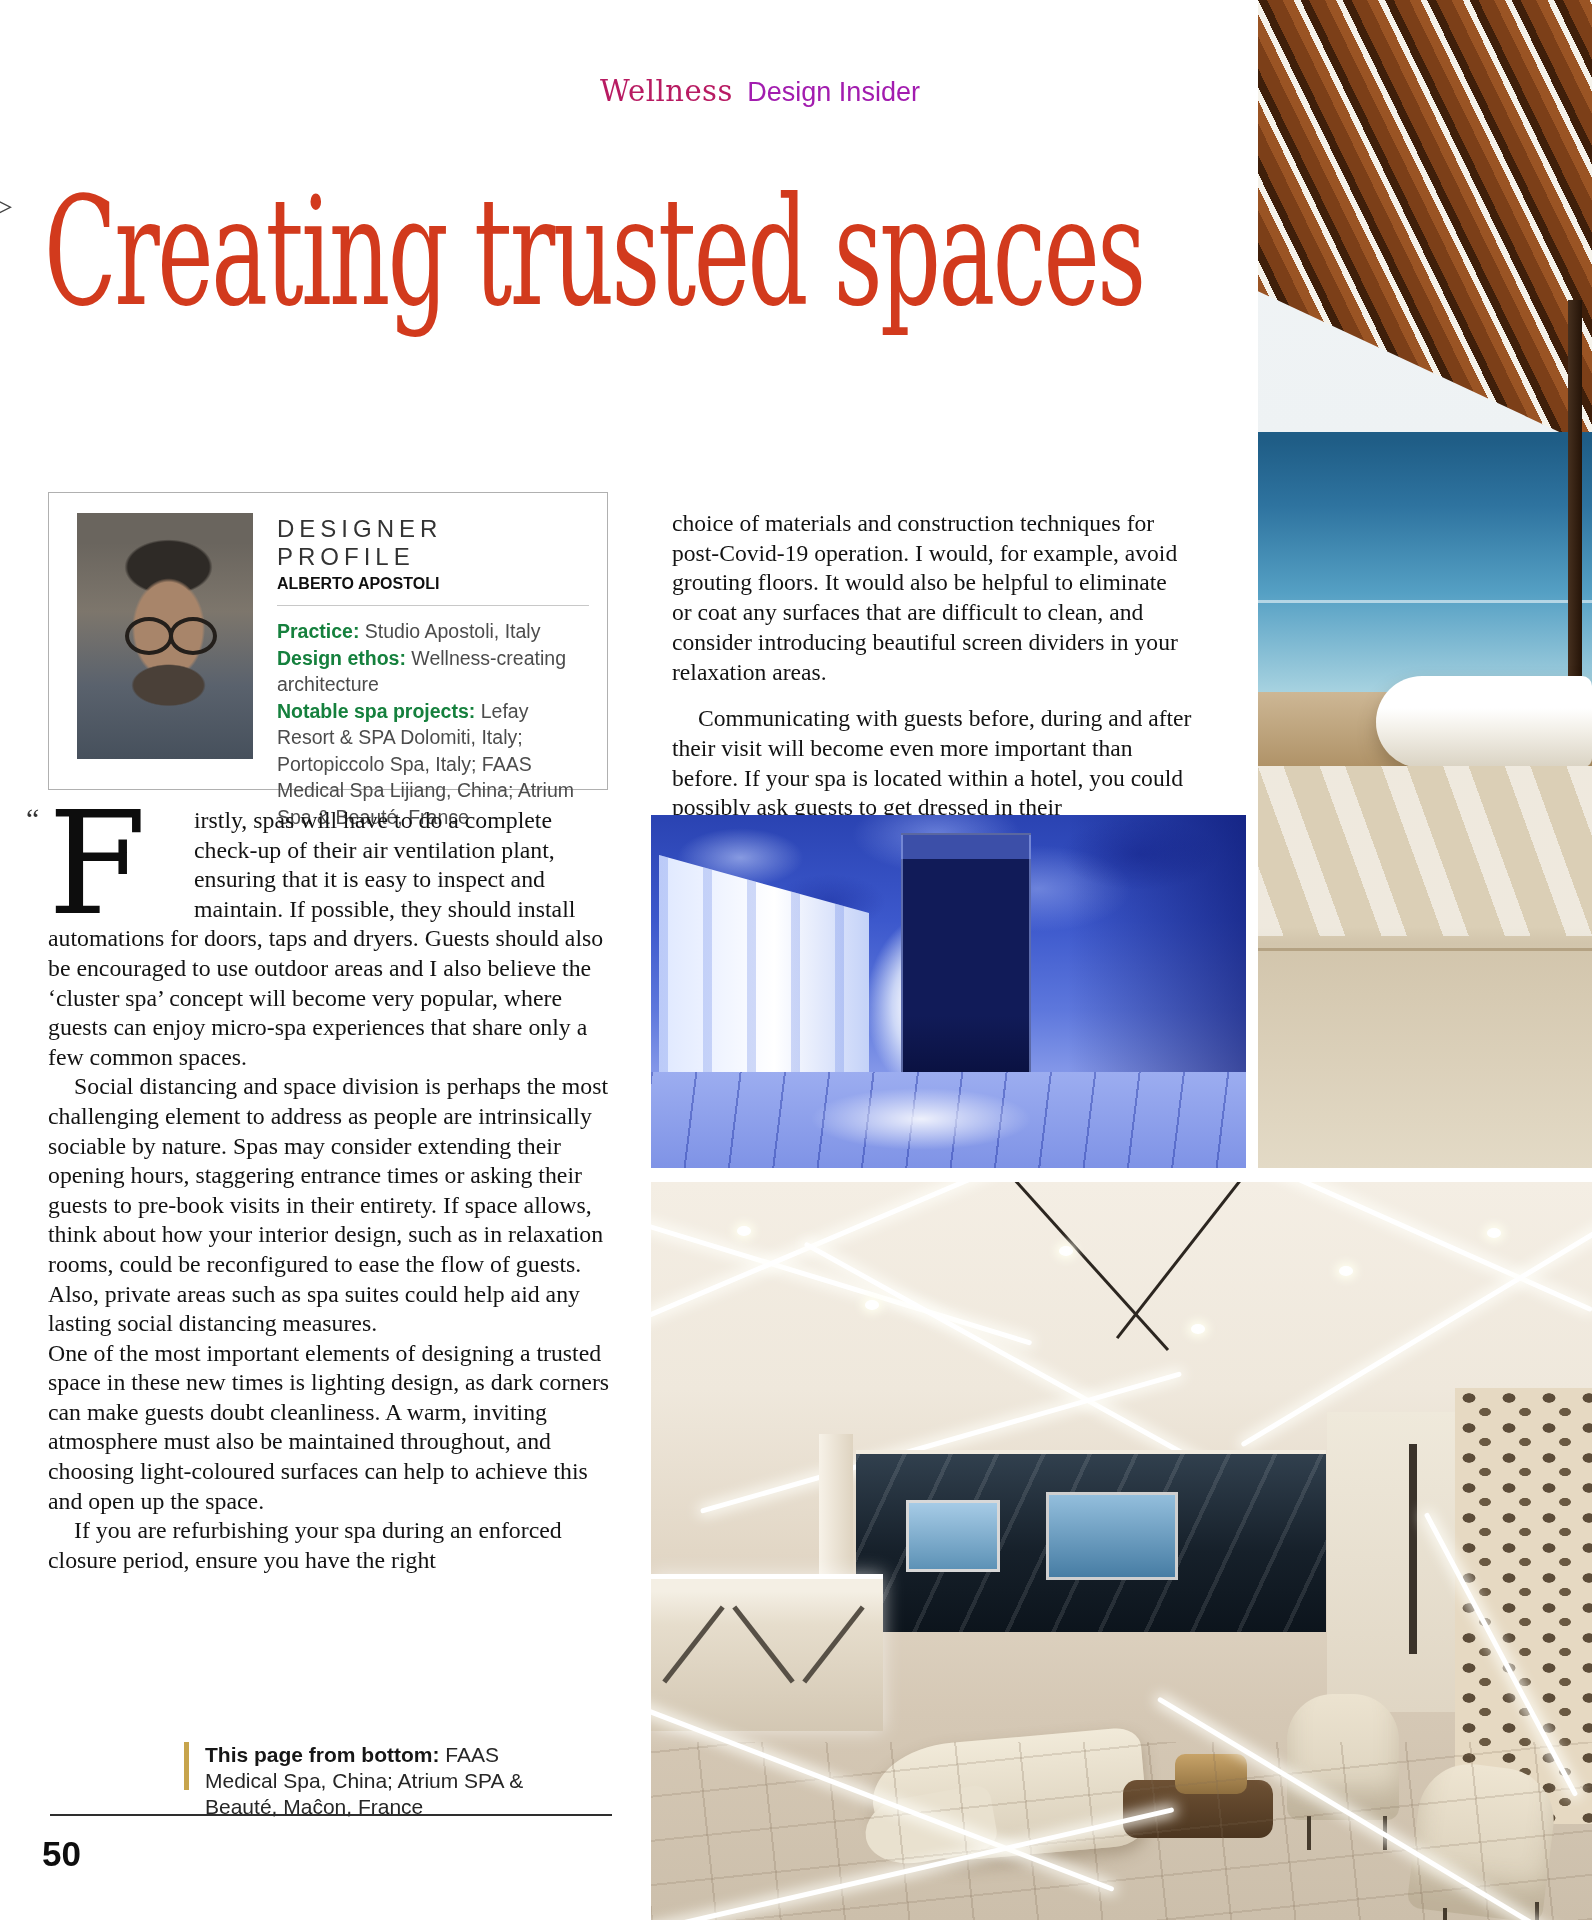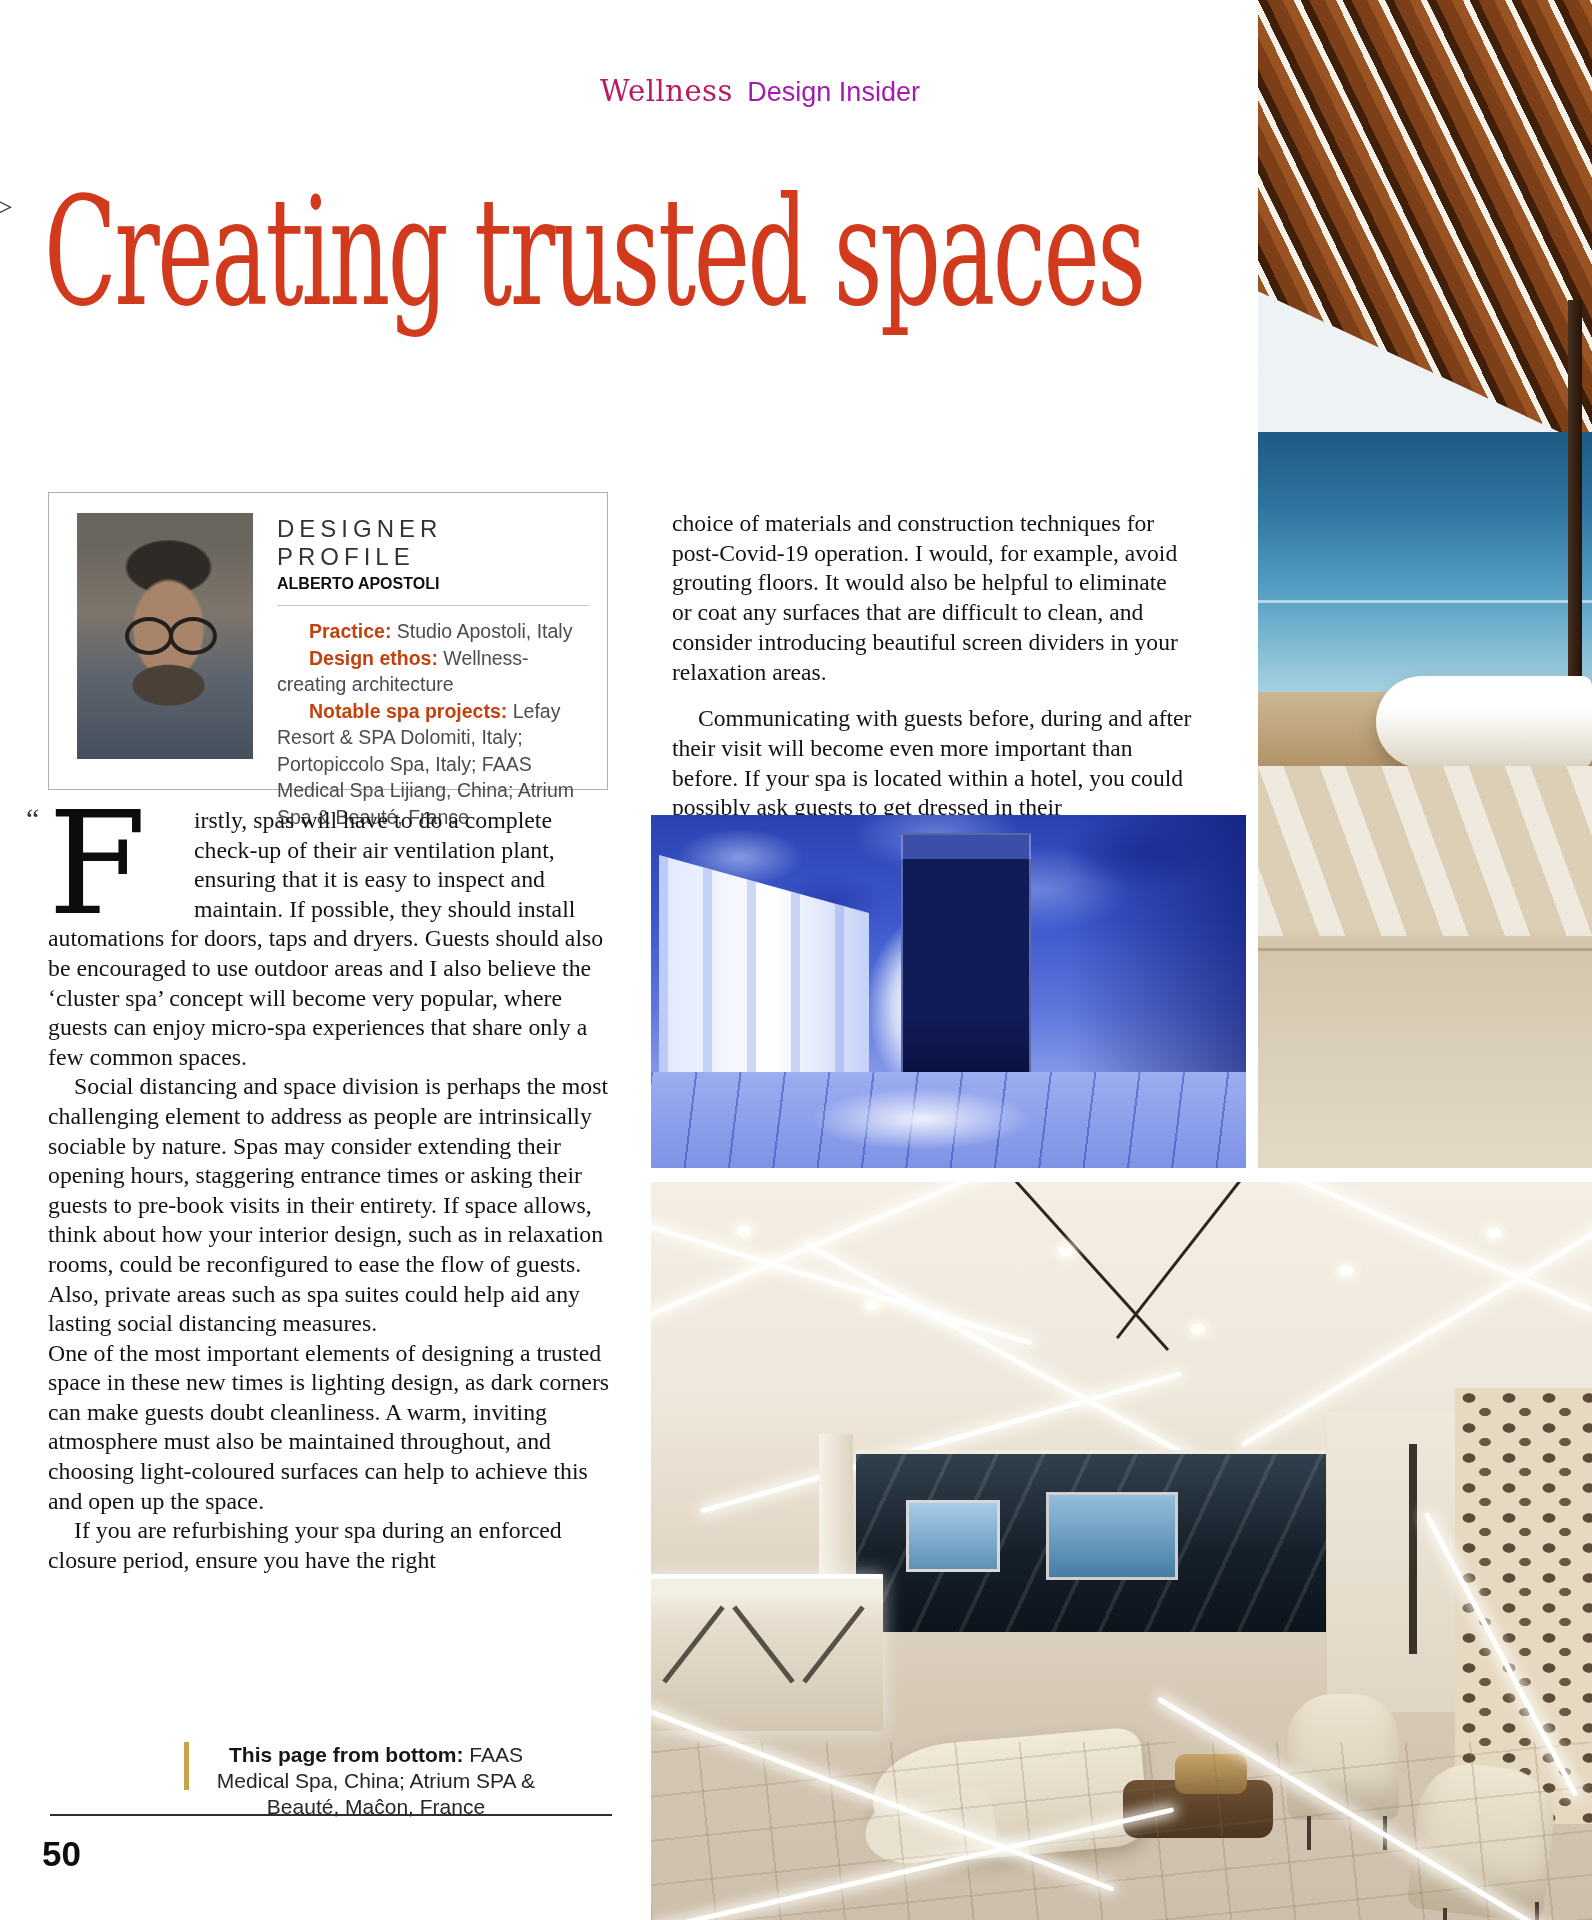--- a/index.html
+++ b/index.html
@@ -28,38 +28,38 @@
        radial-gradient(58px 80px at 52% 47%,#a8856a 0 58%,transparent 63%),
        radial-gradient(70px 44px at 52% 22%,#2e2a26 0 58%,transparent 63%),
        linear-gradient(180deg,#6a655e 0 12%,#7d766c 40%,#5a626d 70%,#46505c 100%);}
   .p-glass{position:absolute;top:104px;width:40px;height:30px;border:4px solid #241f1b;border-radius:50%;}
   .g-l{left:48px;} .g-r{left:92px;}
   .p-info{flex:1;min-width:0;}
   .p-heading{font-size:24px;letter-spacing:5px;color:#333;margin:2px 0 4px;}
   .p-name{font-size:16px;font-weight:bold;color:#0f0f0f;margin:0 0 12px;}
   .p-div{border-top:1px solid #c8c8c8;margin:0 0 12px;}
   .p-field{font-size:19.5px;line-height:26.5px;color:#4c4c4c;margin:0;}
-  .p-label{font-weight:bold;color:#c2410c;margin-left:32px;}
+  .p-label{font-weight:bold;color:#15803d;}
 
   
   .col-right{position:absolute;left:655px;top:492px;width:554px;
              font-family:"Liberation Serif",serif;font-size:23.6px;line-height:29.7px;color:#131313;}
   .col-right p{margin:17px;font-family:Liberation Serif, serif;}
   .col-left{position:absolute;left:48px;top:806px;width:566px;
             font-family:"Liberation Serif",serif;font-size:23.8px;line-height:29.6px;color:#131313;}
   .col-left p{margin:0;}
   .indent{text-indent:26px;}
   .openquote{position:absolute;left:-22px;top:-2px;font-size:30px;color:#333;}
   .dropcap{float:left;width:146px;height:118px;font-family:"DejaVu Serif",serif;
            font-size:142px;line-height:116px;color:#0d0d0d;}
   .subhead{font-family:"Liberation Sans",sans-serif;font-weight:bold;font-size:27px;
            line-height:32px;color:#111;margin:16px 0 8px !important;}
 
   
-  .caption{position:absolute;left:184px;top:1742px;display:flex;gap:24px;text-align:center;}
+  .caption{position:absolute;left:184px;top:1742px;display:flex;gap:16px;}
   .cap-bar{width:5px;height:48px;background:#c7a44c;flex:none;}
   .cap-text{width:326px;font-size:21px;line-height:26px;color:#262626;}
   .cap-label{font-weight:bold;color:#161616;}
 
   
   .foot-rule{position:absolute;left:50px;top:1814px;width:562px;height:2px;background:#2e2e2e;}
   .page-num{position:absolute;left:42px;top:1834px;font-size:35px;font-weight:bold;color:#0e0e0e;}
 
   
   .photo-terrace{position:absolute;left:1258px;top:0;width:334px;height:1168px;overflow:hidden;

